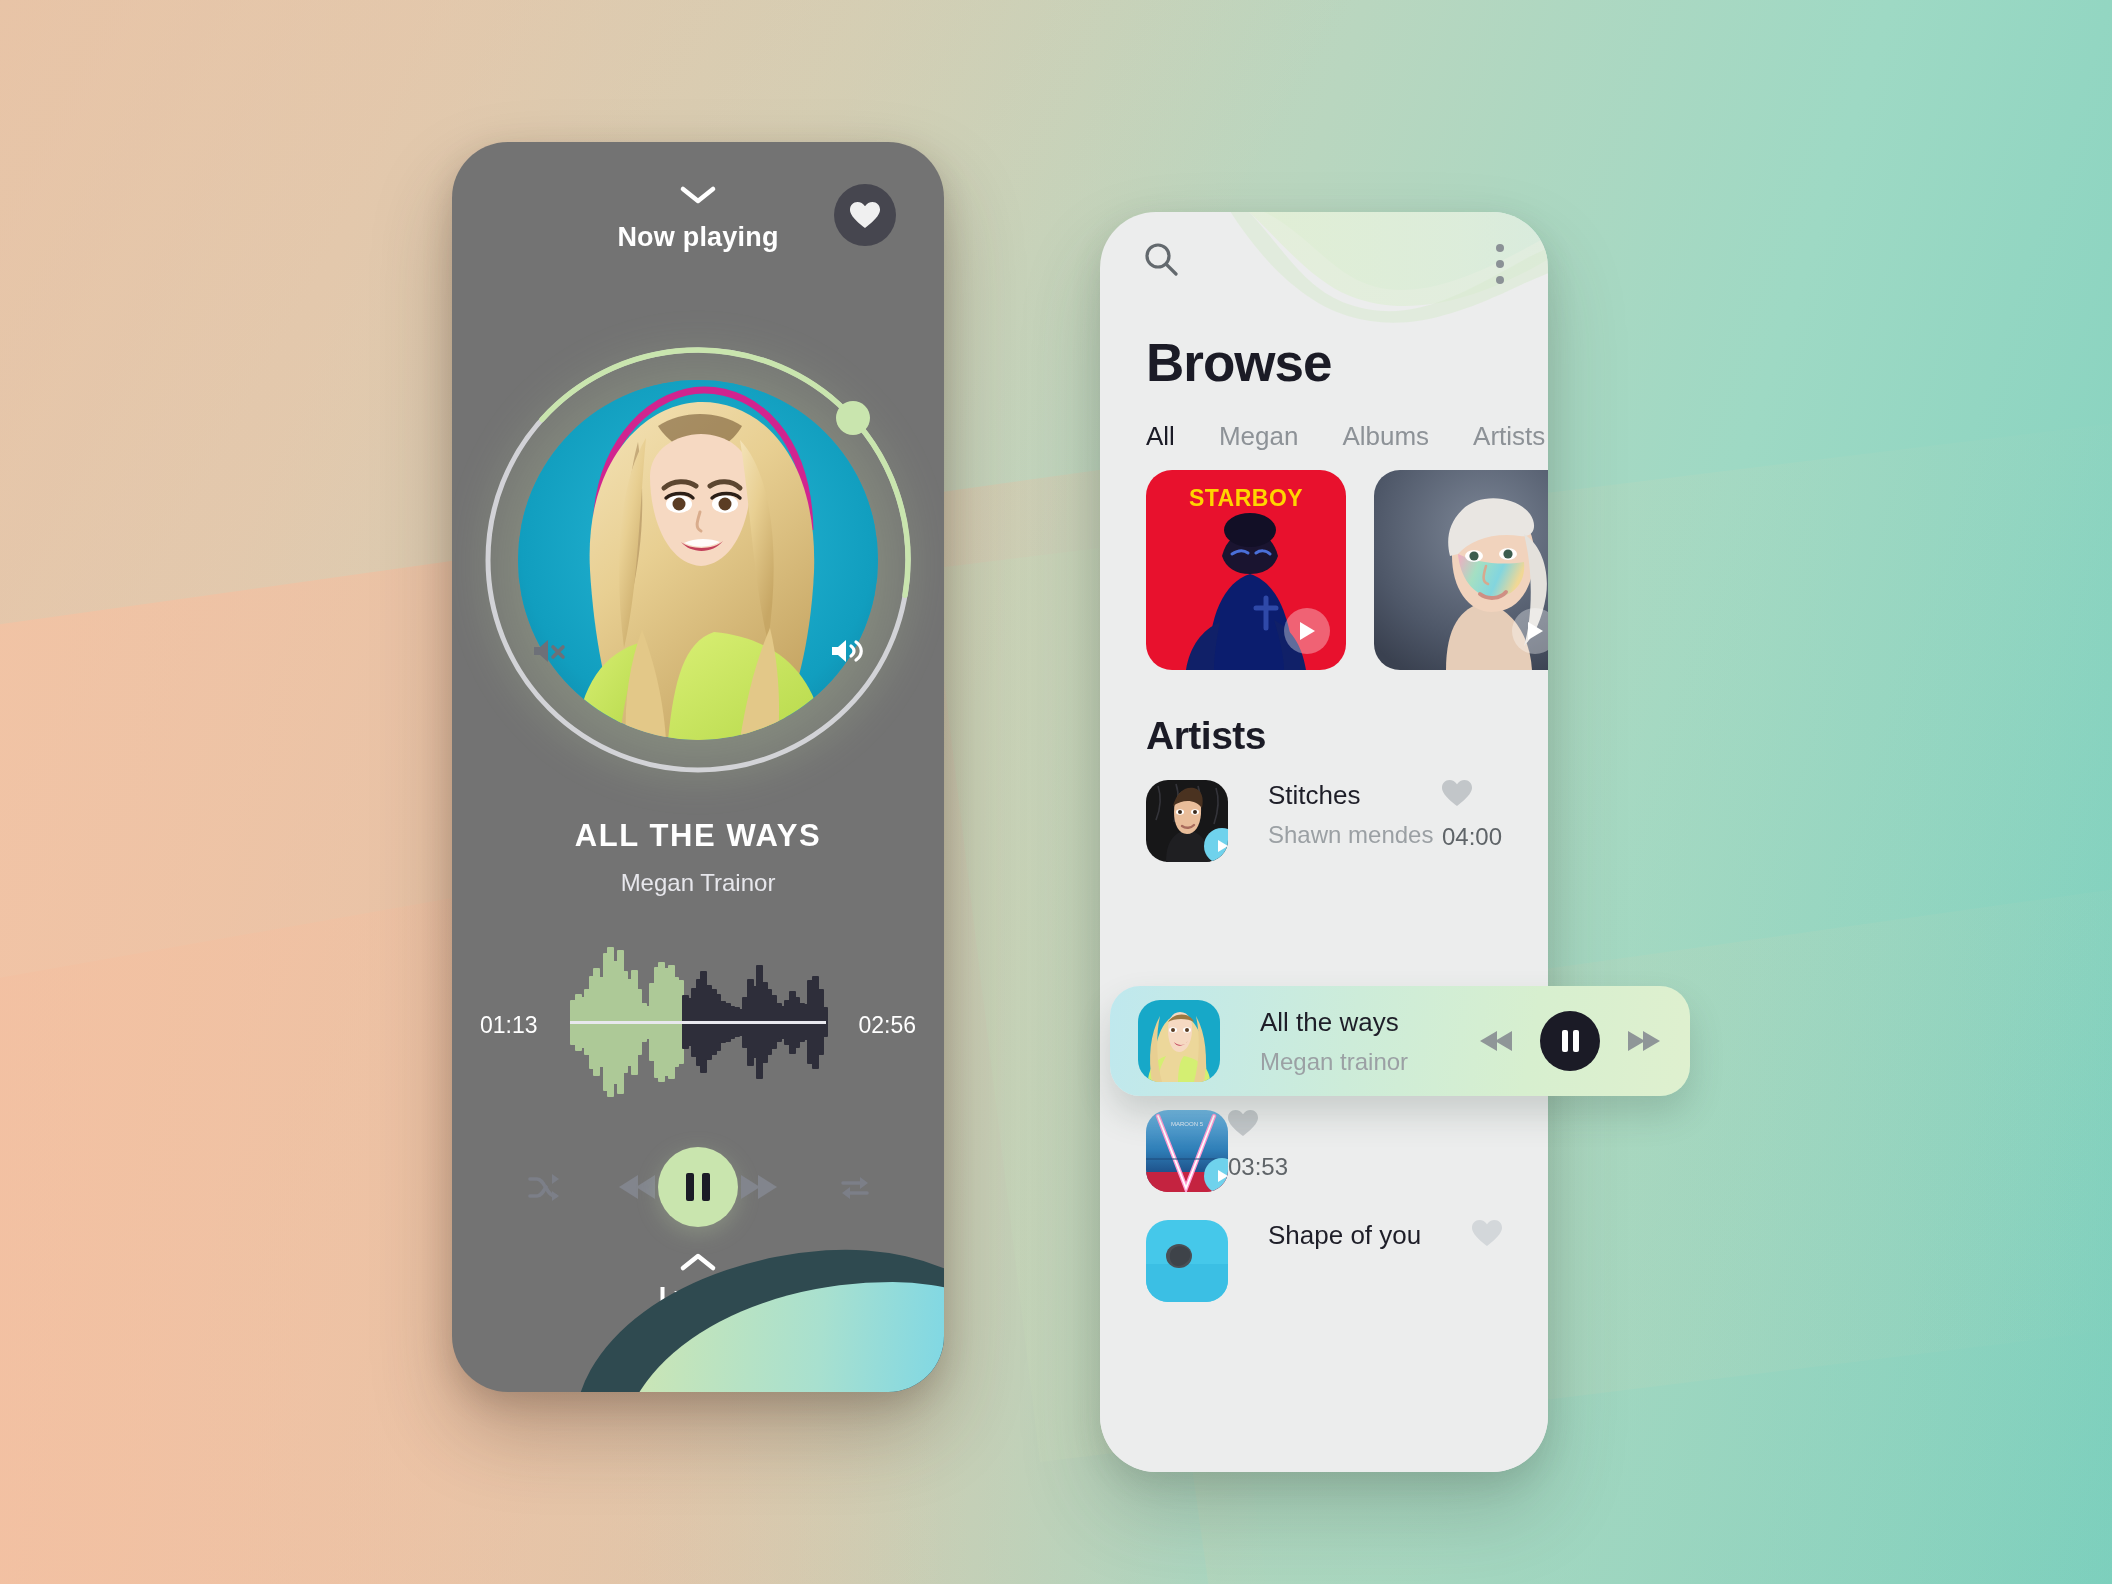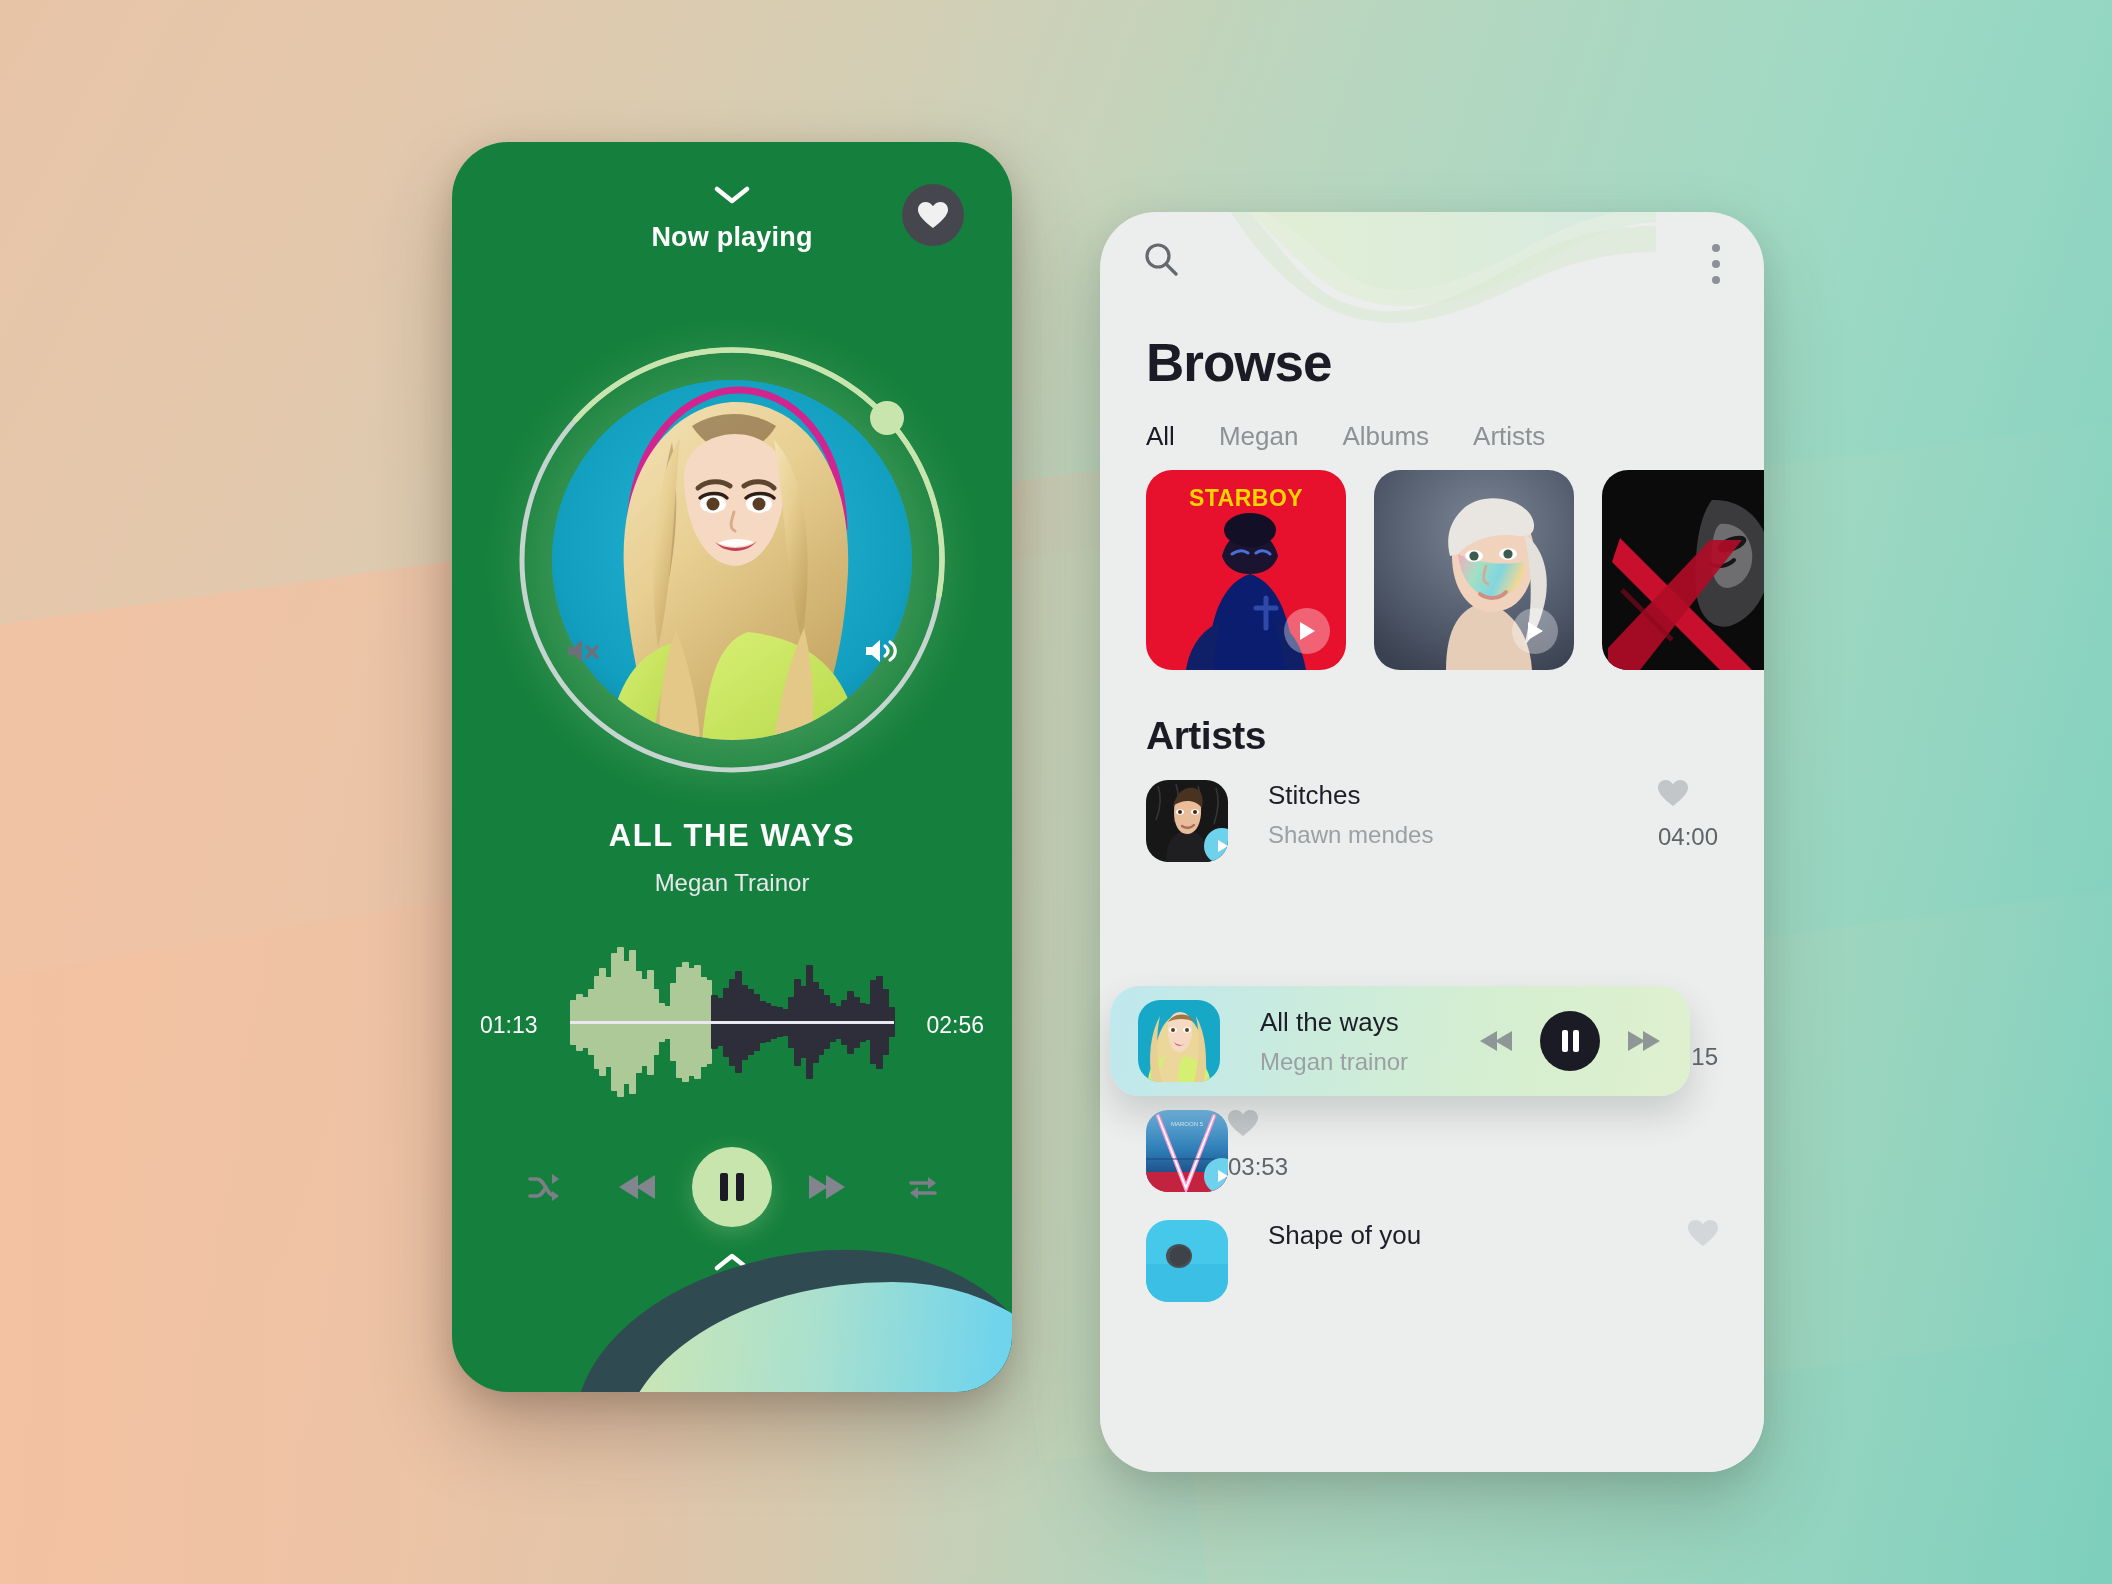--- a/index.html
+++ b/index.html
@@ -38,22 +38,22 @@
     transform:rotate(-7deg);
   }
   .band4 {
     left:1180px; top:940px; width:1200px; height:800px;
     background:linear-gradient(100deg, rgba(186,213,186,0.5), rgba(186,213,186,0) 85%);
     transform:rotate(-8deg);
   }
 
   
   .phone-player {
-    position:absolute; left:452px; top:142px; width:560px; height:1250px;
-    background:#15803d; border-radius:56px; overflow:hidden;
+    position:absolute; left:452px; top:142px; width:492px; height:1250px;
+    background:#737373; border-radius:56px; overflow:hidden;
     box-shadow:0 40px 80px rgba(60,40,30,0.28), 0 10px 30px rgba(60,40,30,0.18);
   }
   .chev-down {
     position:absolute; left:50%; top:42px; transform:translateX(-50%);
     width:38px; height:22px;
   }
   .np-title {
     position:absolute; left:0; right:0; top:80px; text-align:center;
     color:#fff; font-size:27px; font-weight:bold; letter-spacing:.2px;
   }
@@ -120,21 +120,21 @@
     transform:rotate(-4deg);
   }
   .blob-grad {
     position:absolute; left:168px; bottom:-140px; width:470px; height:250px;
     background:linear-gradient(95deg,#cfe6b2 0%,#a8e0cf 42%,#70d4ec 78%,#63cfee 100%);
     border-radius:58% 42% 50% 50% / 70% 62% 38% 30%;
   }
 
   
   .phone-browse {
-    position:absolute; left:1100px; top:212px; width:664px; height:1260px;
+    position:absolute; left:1100px; top:212px; width:448px; height:1260px;
     background:#eceded; border-radius:56px; overflow:hidden;
     box-shadow:0 40px 80px rgba(60,70,60,0.22), 0 10px 30px rgba(60,70,60,0.14);
   }
   .wave-deco { position:absolute; left:0; top:0; width:556px; height:190px; }
   .search-icon-btn { position:absolute; left:44px; top:30px; }
   .more-btn { position:absolute; right:44px; top:32px; width:8px; }
   .dot3 { width:8px; height:8px; border-radius:50%; background:#8b9196; margin-bottom:8px; }
   .browse-h {
     position:absolute; left:46px; top:120px;
     color:#1b1b26; font-size:53px; font-weight:bold; letter-spacing:-1px;

